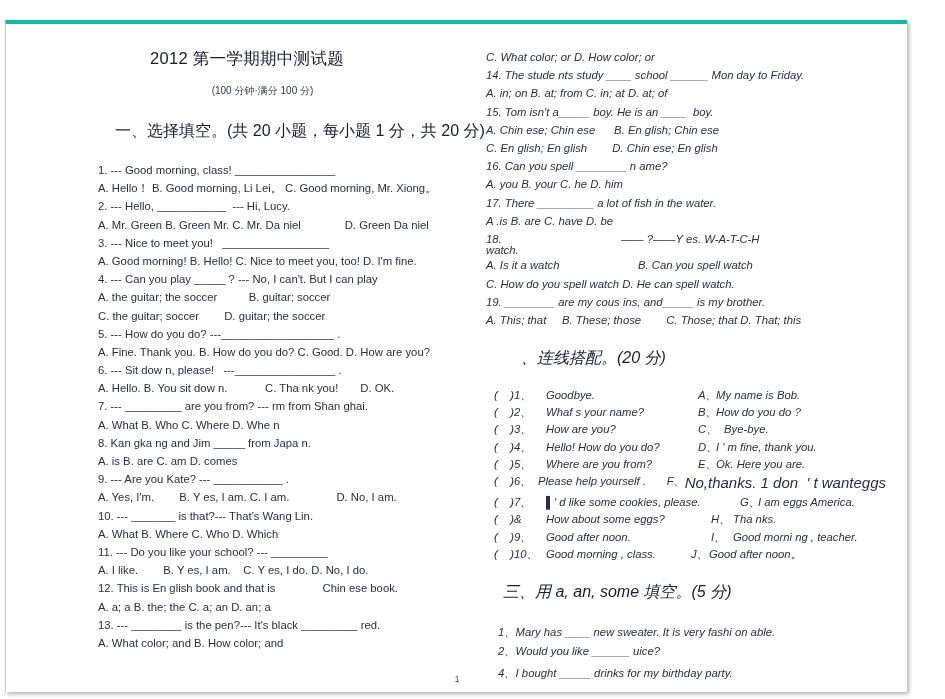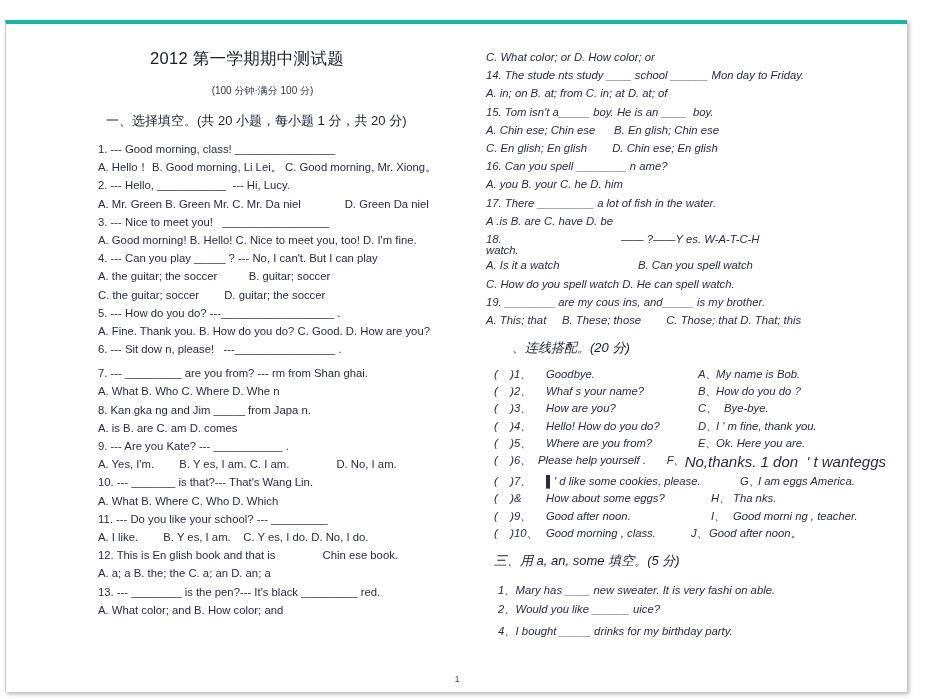--- a/index.html
+++ b/index.html
@@ -66,24 +66,24 @@
 
   
   .line {
     font-size: 11.3px;
     color: #2b2b46;
     line-height: 1.08;
     white-space: pre;
     margin: 0;
   }
   .sec-head {
-    font-size: 13px;
+    font-size: 16px;
     color: #1b1b35;
     white-space: pre;
-    margin: 8px;
+    margin: 17px;
   }
   .line.tight  { line-height: 1.0; }
 
   
   .gap-3 { height: 3px; }
   .gap-5 { height: 5px; }
   .gap-6 { height: 6px; }
   .gap-7 { height: 7px; }
 
   
@@ -138,20 +138,21 @@
       <div class="line">A. the guitar; the soccer          B. guitar; soccer</div>
       <div class="gap-6"></div>
       <div class="line">C. the guitar; soccer        D. guitar; the soccer</div>
       <div class="gap-6"></div>
       <div class="line">5. --- How do you do? ---__________________ .</div>
       <div class="gap-6"></div>
       <div class="line">A. Fine. Thank you. B. How do you do? C. Good. D. How are you?</div>
       <div class="gap-6"></div>
       <div class="line">6. --- Sit dow n, please!   ---________________ .</div>
       <div class="gap-6"></div>
+      <div class="line">A. Hello. B. You sit dow n.            C. Tha nk you!       D. OK.</div>
       <div class="gap-6"></div>
       <div class="line">7. --- _________ are you from? --- rm from Shan ghai.</div>
       <div class="gap-6"></div>
       <div class="line">A. What B. Who C. Where D. Whe n</div>
       <div class="gap-6"></div>
       <div class="line">8. Kan gka ng and Jim _____ from Japa n.</div>
       <div class="gap-6"></div>
       <div class="line">A. is B. are C. am D. comes</div>
       <div class="gap-6"></div>
       <div class="line">9. --- Are you Kate? --- ___________ .</div>

